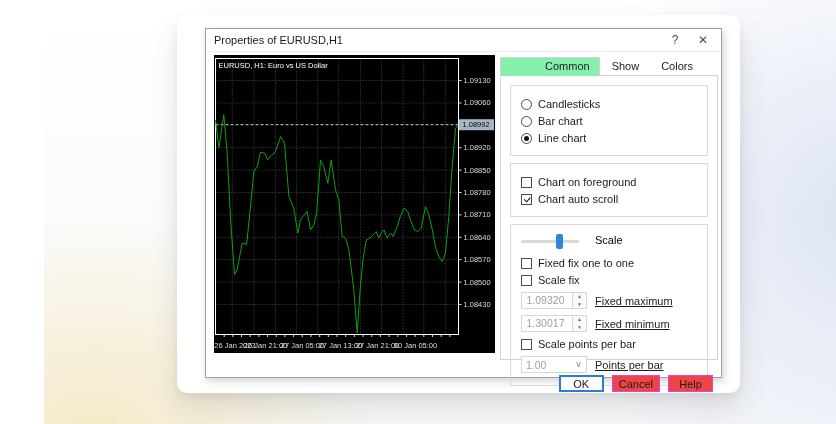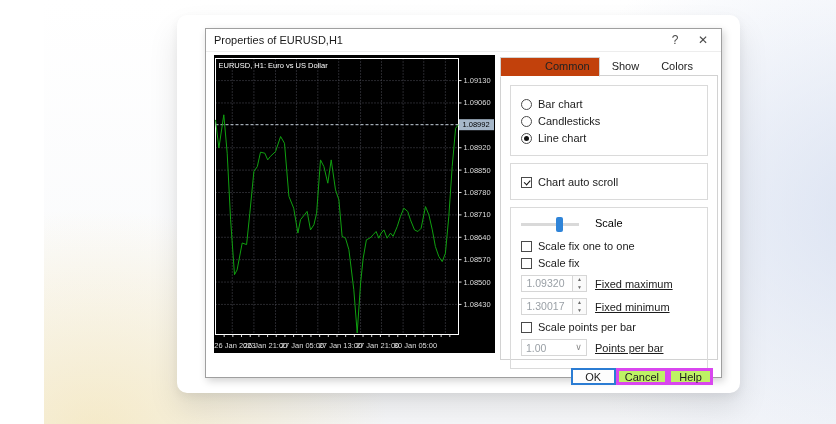--- a/index.html
+++ b/index.html
@@ -16,21 +16,21 @@
   .titlebar{height:22px;display:flex;align-items:center;padding:0 4px 0 8px;border-bottom:1px solid #ededed;}
   .title{flex:1;font-size:11px;color:#1a1a1a;}
   .tb-btn{width:28px;height:20px;display:flex;align-items:center;justify-content:center;
         font-size:12px;color:#4a4a4a;cursor:default;}
   .chartpanel{position:absolute;left:8px;top:26px;width:281px;height:298px;background:#000;}
   #chart-svg{display:block;}
   #chart-svg text{font-family:"Liberation Sans",sans-serif;font-size:7.5px;}
   .rightpanel{position:absolute;left:294px;top:28px;width:218px;}
   .tabs{display:flex;font-size:11px;color:#222;}
   .tab{padding:2px 9px 3px;margin-right:2px;border:1px solid transparent;}
-  .tab.active{background:#c2410c;border:1px solid #d2d2d2;border-bottom:1px solid #fff;position:relative;z-index:2;margin-bottom:-1px;padding-left:44px;}
+  .tab.active{background:#86efac;border:1px solid #d2d2d2;border-bottom:1px solid #fff;position:relative;z-index:2;margin-bottom:-1px;padding-left:44px;}
   .tabpage{border:1px solid #d2d2d2;background:#fff;height:285px;box-sizing:border-box;padding:9px 9px 6px;margin-top:-1px;}
   .group{border:1px solid #dadada;padding:7px 10px 6px;margin-bottom:7px;box-sizing:border-box;}
   .row{display:flex;align-items:center;margin:5px 0;font-size:11px;color:#1c1c1c;}
   .radio{width:11px;height:11px;min-width:11px;border:1px solid #4a4a4a;border-radius:50%;background:#fff;
         display:inline-block;margin-right:6px;position:relative;box-sizing:border-box;}
   .radio.on::after{content:'';position:absolute;left:2px;top:2px;width:5px;height:5px;border-radius:50%;background:#111;}
   .check{width:11px;height:11px;min-width:11px;border:1px solid #4a4a4a;background:#fff;
         display:inline-block;margin-right:6px;position:relative;box-sizing:border-box;}
   .check.on::after{content:'';position:absolute;left:1.5px;top:2px;width:5px;height:2.5px;
         border-left:1.6px solid #111;border-bottom:1.6px solid #111;transform:rotate(-48deg);}
@@ -40,23 +40,23 @@
   .slider-thumb{position:absolute;top:0;width:7px;height:15px;background:#2f84d8;border-radius:2px;}
   .spinrow{display:flex;align-items:center;margin:6px 0;font-size:11px;}
   .spinfield{width:66px;height:17px;border:1px solid #d6d6d6;box-sizing:border-box;display:flex;background:#fff;}
   .spinval{flex:1;text-align:center;color:#9aa0a6;font-size:10.5px;line-height:15px;padding-right:3px;}
   .spinbtns{width:13px;border-left:1px solid #d6d6d6;display:flex;flex-direction:column;background:#fafafa;}
   .spinbtn{flex:1;display:flex;align-items:center;justify-content:center;font-size:5px;color:#6b6b6b;line-height:1;}
   .fieldlabel{margin-left:8px;color:#1c1c1c;text-decoration:underline;}
   .combo{width:66px;height:17px;border:1px solid #d6d6d6;box-sizing:border-box;display:flex;align-items:center;background:#fff;}
   .comboval{flex:1;color:#9aa0a6;font-size:10.5px;padding-left:4px;}
   .combochev{width:15px;text-align:center;color:#8a8a8a;font-size:9px;line-height:1;}
-  .footer{position:absolute;right:8px;top:339px;display:flex;gap:0;}
+  .footer{position:absolute;right:8px;top:346px;display:flex;gap:8px;}
   .btn{min-width:45px;height:17px;box-sizing:border-box;display:flex;align-items:center;justify-content:center;
-        font-size:11px;color:#1c1c1c;background:#bef264;border:3px solid #d946ef;padding:0 6px;}
+        font-size:11px;color:#1c1c1c;background:#ef4444;border:1px solid #d946ef;padding:0 6px;}
   .btn.primary{background:#fdfdfd;border:2px solid #2b7cd3;}
 </style>
 </head>
 <body>
 
 <div class="bg">
   <div class="card">
     <div class="dialog">
 
       <div class="titlebar">
@@ -156,50 +156,54 @@
           <div class="tab active">Common</div>
           <div class="tab">Show</div>
           <div class="tab">Colors</div>
         </div>
 
         <div class="tabpage">
 
           <div class="group">
             <div class="row">
               <span class="radio"></span>
+              <span>Candlesticks</span>
+            </div>
+            <div class="row">
+              <span class="radio"></span>
               <span>Bar chart</span>
-            </div>
-            <div class="row">
-              <span class="radio"></span>
-              <span>Candlesticks</span>
             </div>
             <div class="row">
               <span class="radio on"></span>
               <span>Line chart</span>
             </div>
           </div>
 
           <div class="group">
+            <div class="row">
+              <span class="check"></span>
+              <span>Chart on foreground</span>
+            </div>
             <div class="row">
               <span class="check on"></span>
               <span>Chart auto scroll</span>
             </div>
           </div>
 
           <div class="group">
             <div class="sliderrow">
               <span class="slider">
                 <span class="slider-track"></span>
                 <span class="slider-thumb" id="slider-thumb" style="left: 34.68px;"></span>
               </span>
               <span>Scale</span>
             </div>
             <div class="row">
               <span class="check"></span>
-              <span>Scale fix one to one</span>
+              <span>Fixed fix one to one</span>
             </div>
             <div class="row">
               <span class="check"></span>
               <span>Scale fix</span>
             </div>
             <div class="spinrow">
               <span class="spinfield">
                 <span class="spinval">1.09320</span>
                 <span class="spinbtns">
                   <span class="spinbtn">▲</span>

